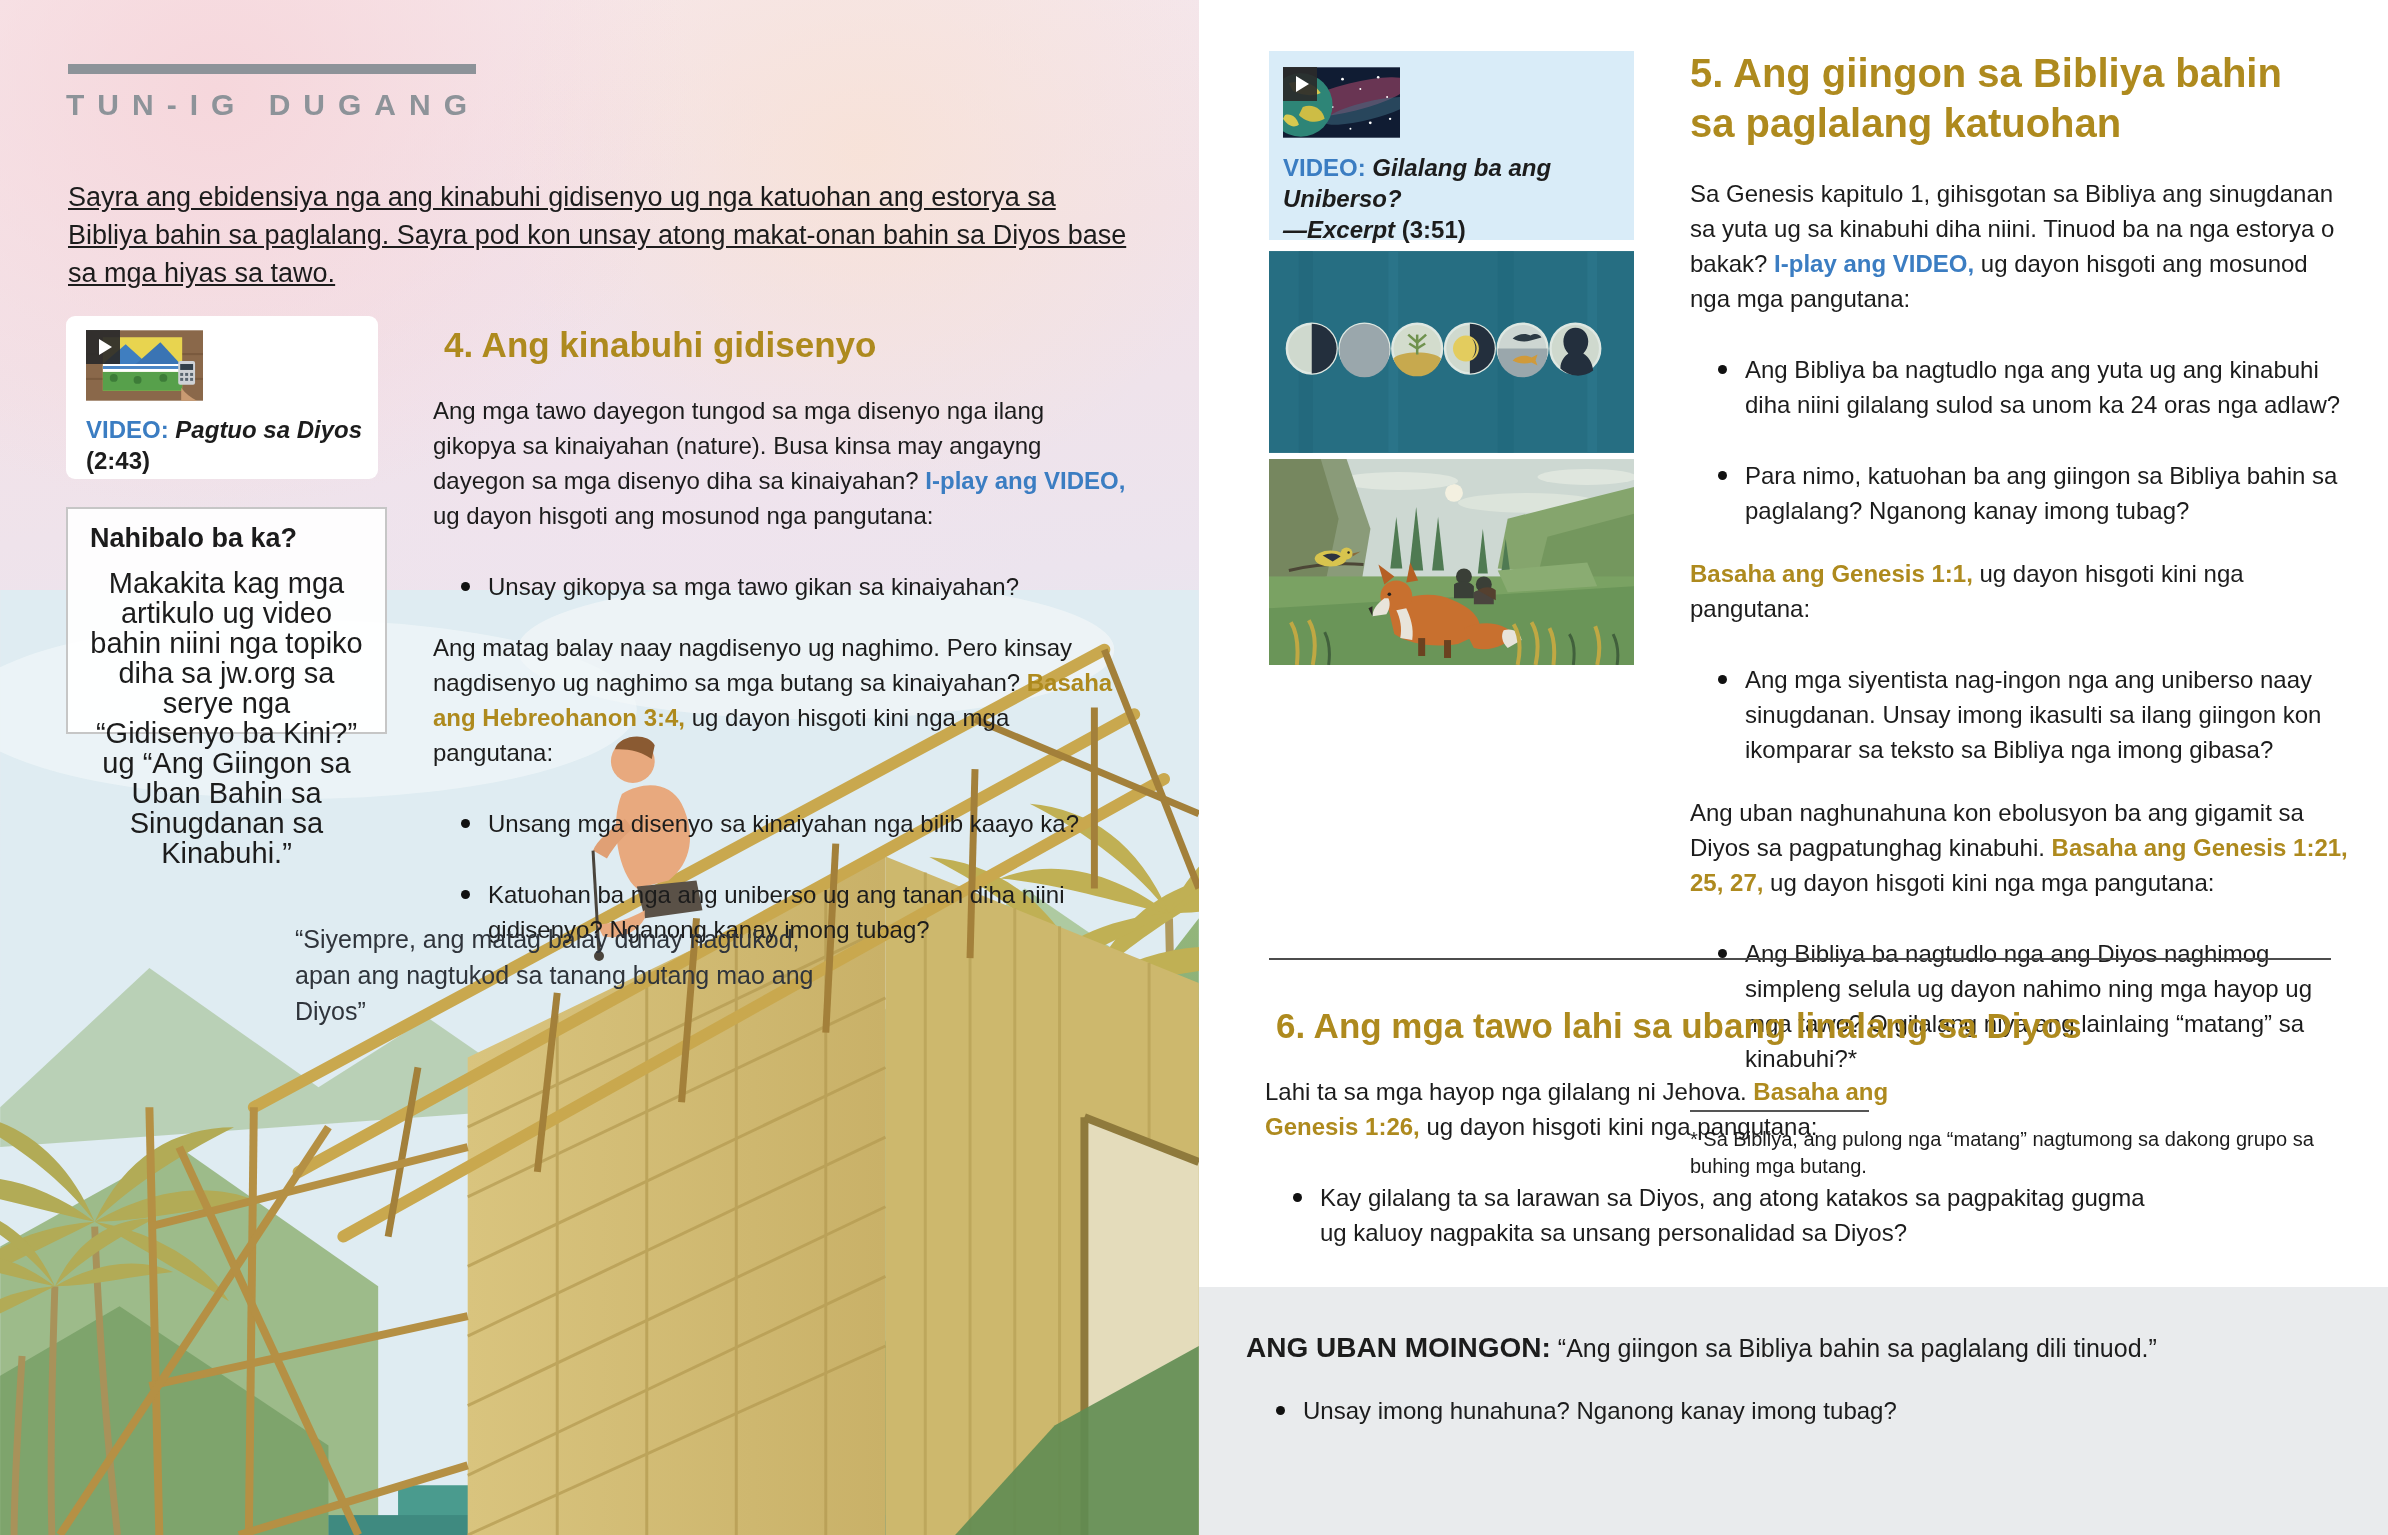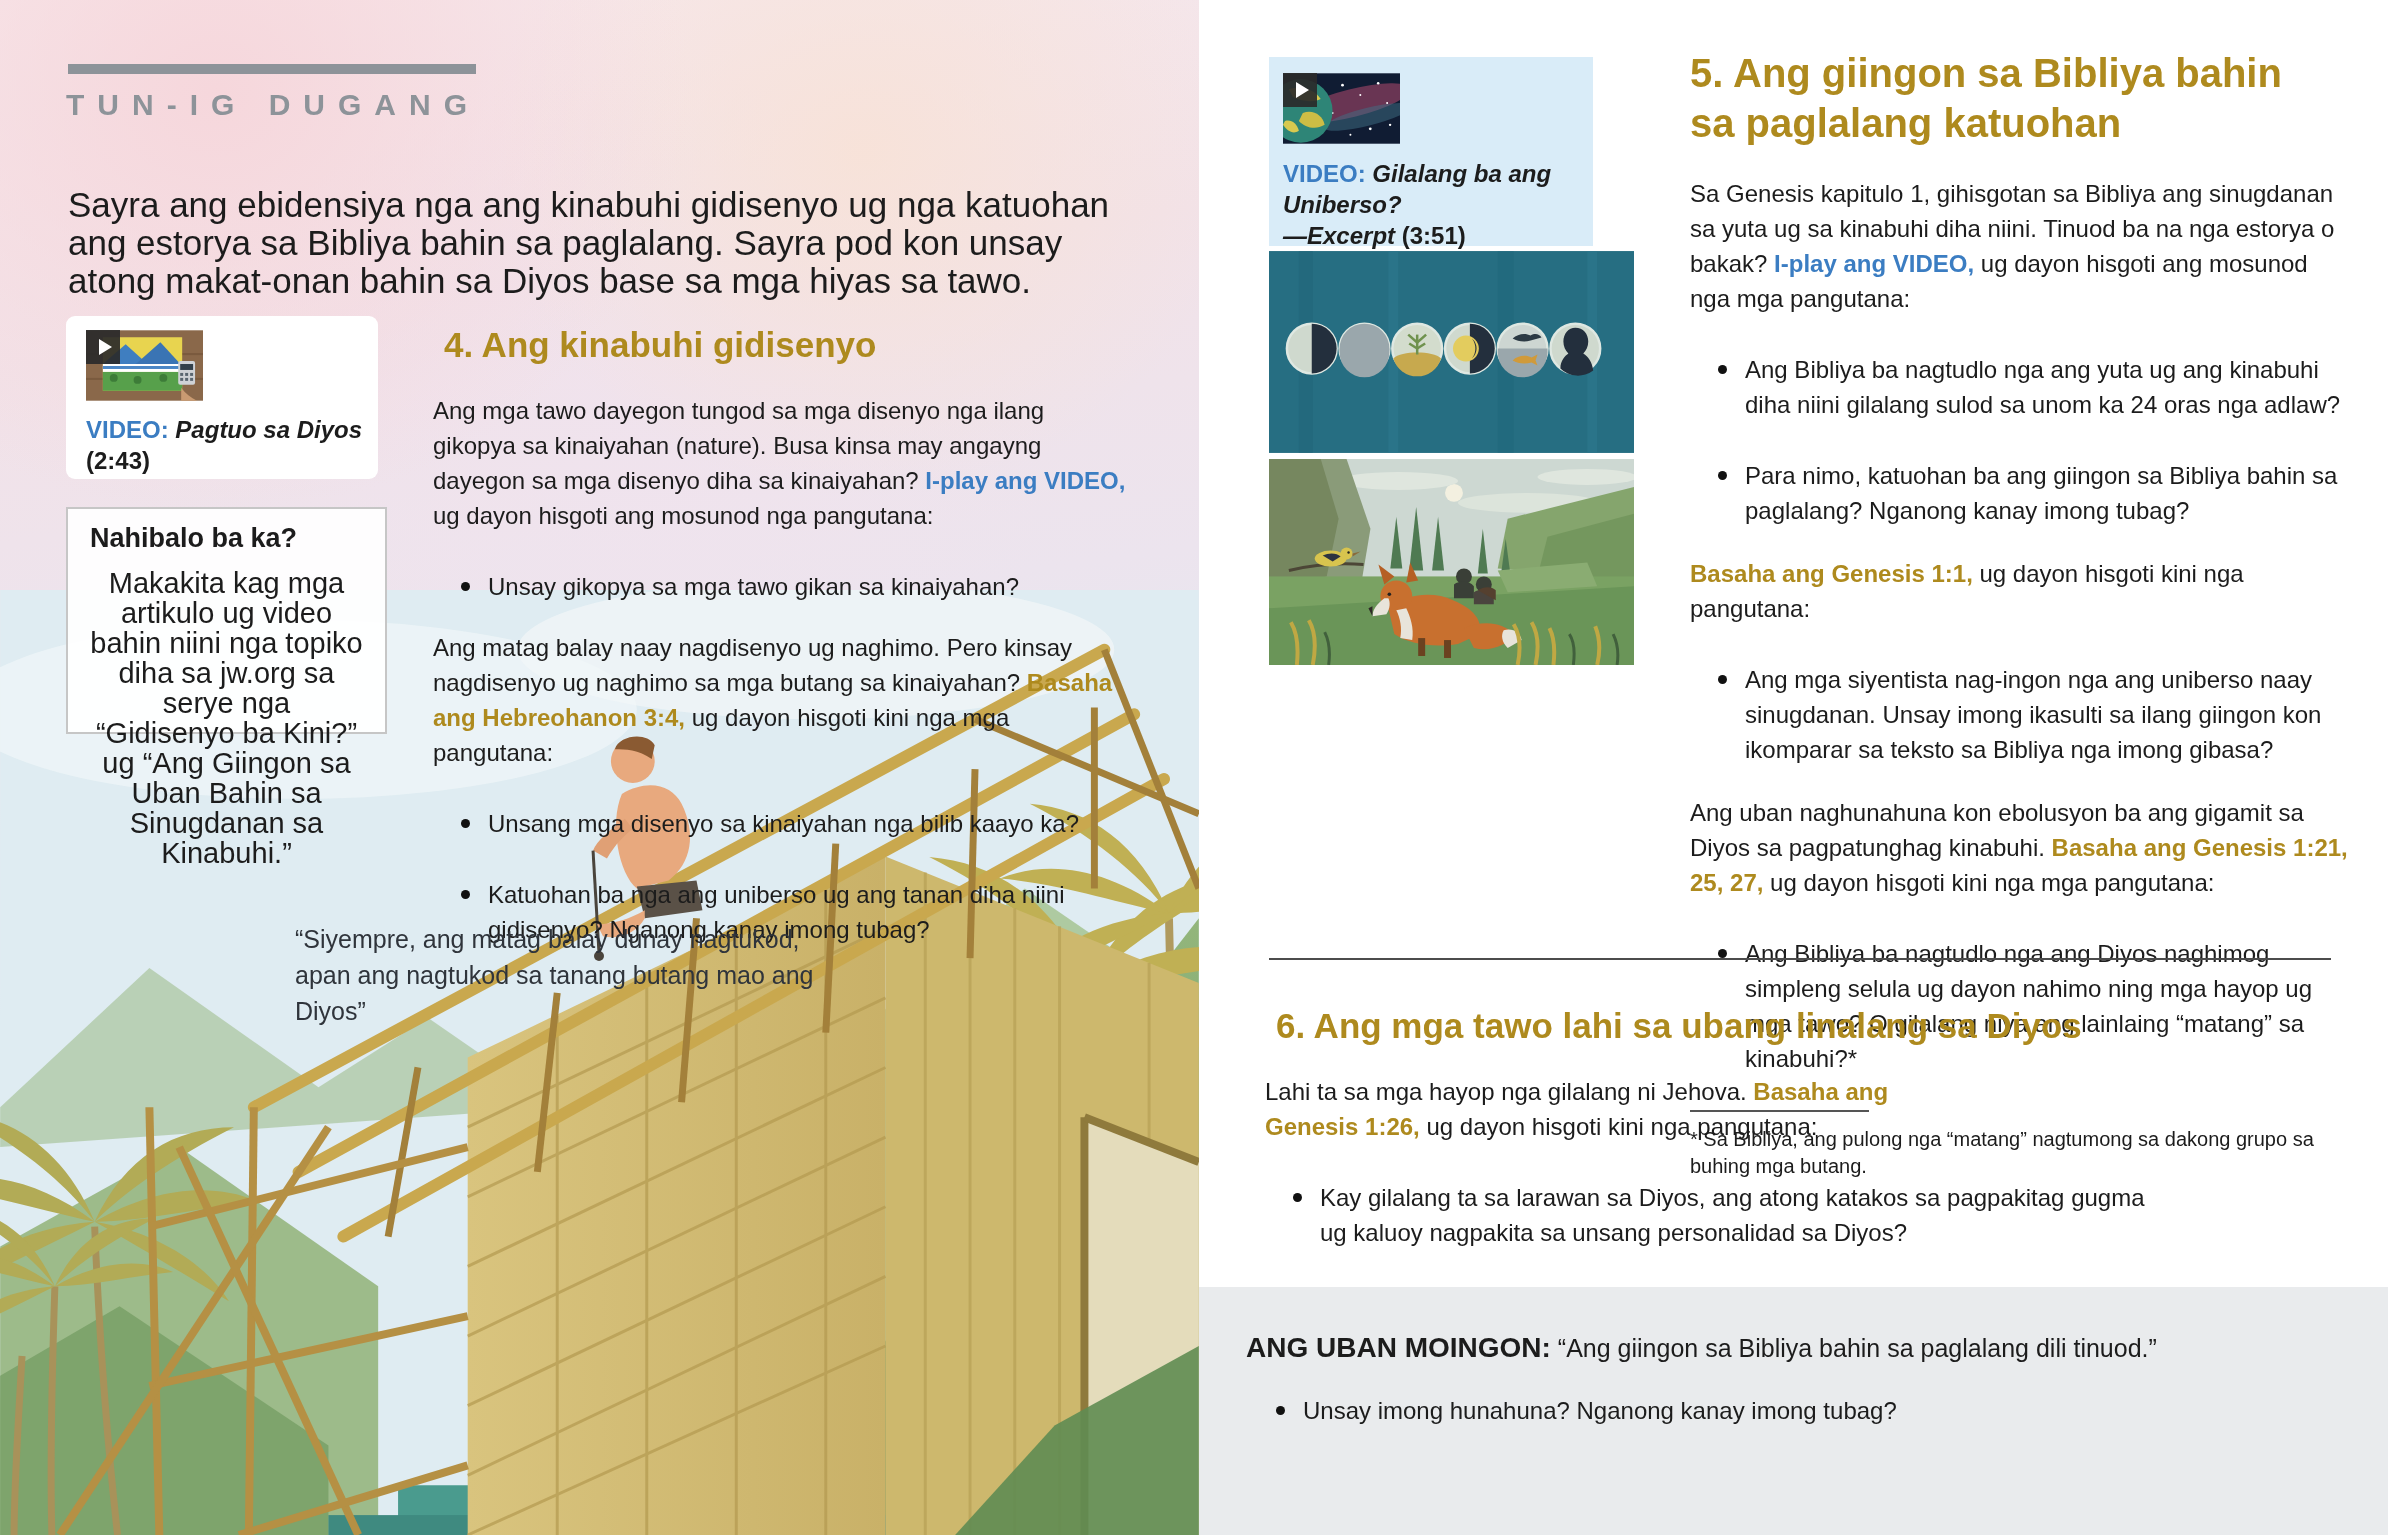--- a/index.html
+++ b/index.html
@@ -8,21 +8,21 @@
   
   .left-page{position:absolute;left:0;top:0;width:1199px;height:1535px;overflow:hidden;
     background:
       radial-gradient(55% 38% at 18% 6%, rgba(246,214,219,.95), rgba(246,214,219,0) 72%),
       radial-gradient(45% 32% at 72% 10%, rgba(248,226,214,.85), rgba(248,226,214,0) 70%),
       radial-gradient(50% 36% at 52% 30%, rgba(240,227,238,.75), rgba(240,227,238,0) 72%),
       linear-gradient(172deg,#f7e9ec 0%,#f2e2e8 22%,#ece4ee 42%,#e2e9f0 60%,#dcebf2 78%,#d9eaf1 100%);}
   .kicker-bar{position:absolute;left:68px;top:64px;width:408px;height:10px;background:#8d9399;}
   .kicker{position:absolute;left:66px;top:88px;font-size:30px;font-weight:bold;
           letter-spacing:13px;color:#8d9399;}
-  .intro{position:absolute;left:68px;top:151px;width:1070px;font-size:35px;line-height:38px;}
+  .intro{position:absolute;left:68px;top:151px;width:1070px;font-size:27px;line-height:38px;text-decoration:underline;}
   .video-card{position:absolute;left:66px;top:316px;width:312px;height:163px;background:#ffffff;border-radius:9px;}
   .thumb{position:absolute;overflow:hidden;}
   .playbtn{position:absolute;left:0;top:0;width:34px;height:34px;background:rgba(42,42,42,.92);
            display:flex;align-items:center;justify-content:center;}
   .playbtn .tri{width:0;height:0;border-left:13px solid #fff;border-top:8px solid transparent;
                 border-bottom:8px solid transparent;margin-left:4px;}
   .vcap{position:absolute;font-size:24px;line-height:31px;font-weight:bold;}
   .vlabel{color:#3b7dc2;font-weight:bold;}
   .vtitle{font-style:italic;}
   .know-box{position:absolute;left:66px;top:507px;width:273px;height:195px;
@@ -36,21 +36,21 @@
   .body-p{font-size:24px;line-height:35px;margin:26px 0 0 0;}
   .ref{color:#ae8a1e;font-weight:bold;}
   .blue-link{color:#3b7dc2;font-weight:bold;}
   .bullet{display:flex;margin-top:36px;}
   .dot{flex:0 0 auto;width:9px;height:9px;border-radius:50%;background:#111;margin:13px 18px 0 28px;}
   .bullet .bt{font-size:24px;line-height:35px;}
   .quote{position:absolute;left:295px;top:921px;width:527px;font-size:25px;line-height:36px;color:#2f343b;}
   .illo{position:absolute;left:0;bottom:0;}
   
   .right-page{position:absolute;left:1199px;top:0;width:1189px;height:1535px;background:#fff;}
-  .blue-panel{position:absolute;left:70px;top:57px;width:324px;height:189px;background:#d9ecf8;}
+  .blue-panel{position:absolute;left:70px;top:51px;width:365px;height:189px;background:#d9ecf8;}
   .img-frame{position:absolute;left:70px;overflow:hidden;}
   .sec5{left:1690px;top:48px;width:659px;}
   .sec5 .body-p{margin-top:28px;}
   .foot-rule{width:179px;height:2px;background:#555;margin:34px 0 14px 0;}
   .footnote{font-size:20px;line-height:27px;}
   .rule6{position:absolute;left:70px;top:958px;width:1062px;height:2px;background:#4c4c4c;}
   .sec6{left:1265px;top:993px;width:1080px;}
   .sec6 .bt{width:836px;}
   .others-box{position:absolute;left:0;top:1287px;width:1189px;height:249px;background:#e9ebed;
               box-sizing:border-box;padding:44px 60px 0 47px;}

